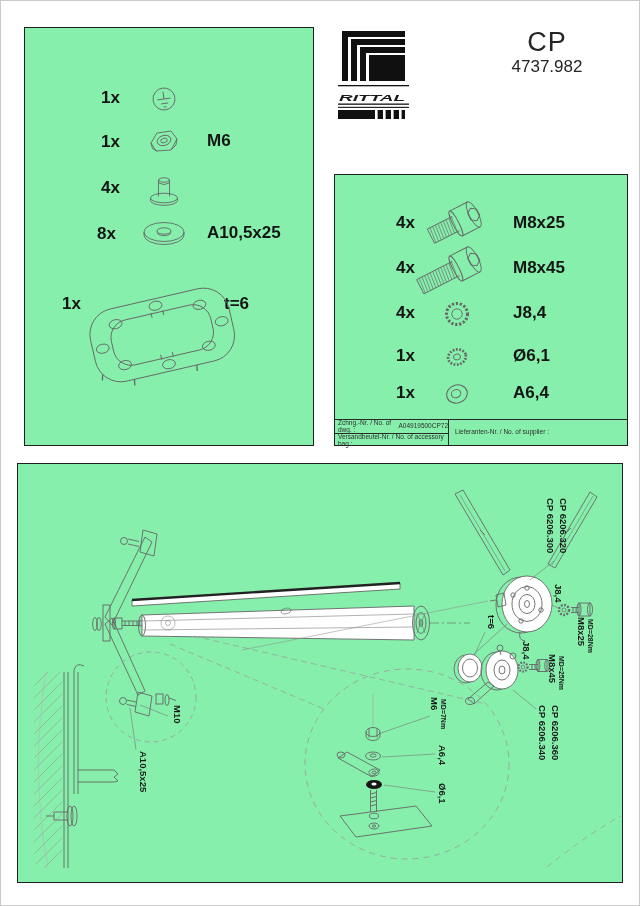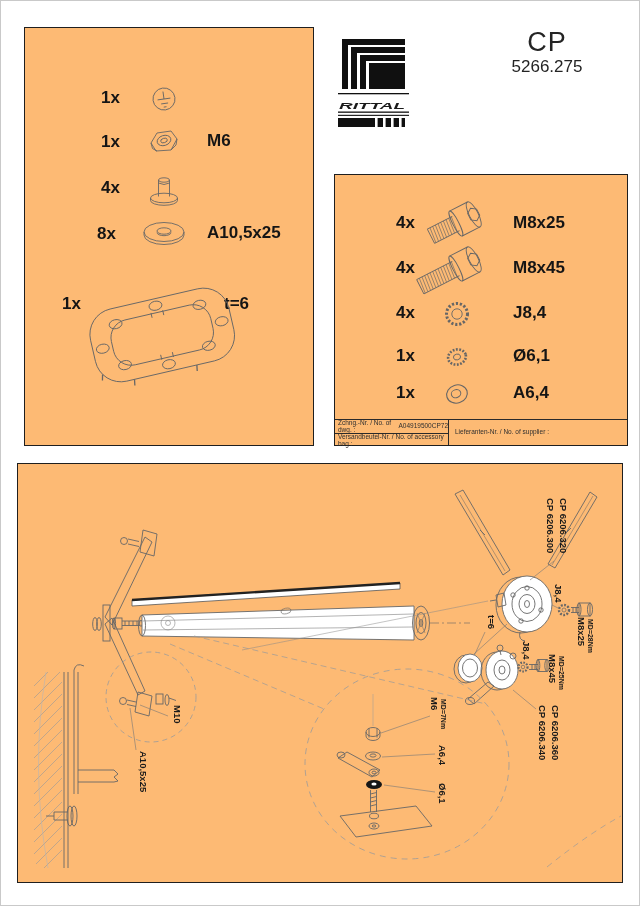--- a/index.html
+++ b/index.html
@@ -1,29 +1,29 @@
 <!DOCTYPE html>
 <html><head>
 <meta charset="utf-8">
 <style>
   html,body{margin:0;padding:0;background:#e8e8e8;}
   .page{position:relative;width:640px;height:906px;background:#fff;border:1px solid #c9c9c9;
         font-family:"Liberation Sans",sans-serif;color:#111;overflow:hidden;box-sizing:border-box;}
-  .box{position:absolute;border:1.6px solid #1f1f1f;background:#fdba74;box-sizing:border-box;}
+  .box{position:absolute;border:1.6px solid #1f1f1f;background:#86efac;box-sizing:border-box;}
   #kit-box{left:23px;top:26px;width:290px;height:419px;}
   #screw-box{left:333px;top:173px;width:294px;height:272px;}
   #asm-box{left:16px;top:462px;width:606px;height:420px;}
   .qty{position:absolute;font-size:17px;font-weight:700;text-align:right;width:44px;color:#151515;}
   .plabel{position:absolute;font-size:17px;font-weight:700;color:#151515;white-space:nowrap;}
   .icn{position:absolute;}
   
   #cp-head{position:absolute;left:470px;top:28px;width:152px;text-align:center;color:#242424;}
   #cp-series{font-size:27px;font-weight:400;letter-spacing:1px;line-height:27px;}
   #cp-model{font-size:17px;font-weight:400;margin-top:1px;}
-  #logo{position:absolute;left:337px;top:35px;width:71px;height:92px;}
+  #logo{position:absolute;left:337px;top:27px;width:71px;height:92px;}
   
   .tb{position:absolute;left:0;right:0;bottom:0;height:25px;border-top:1px solid #2a2a2a;display:flex;
       font-size:6.5px;color:#2f2f2f;line-height:1;}
   .tb-left{width:113px;border-right:1px solid #2a2a2a;display:flex;flex-direction:column;}
   .tb-row{flex:1;display:flex;align-items:center;padding-left:3px;}
   .tb-row:first-child{border-bottom:1px solid #2a2a2a;}
   .tb-right{flex:1;display:flex;align-items:center;padding-left:6px;}
   .tb b{font-weight:400;margin-left:3px;}
   svg{display:block;}
   svg text{font-family:"Liberation Sans",sans-serif;fill:#1a1a1a;font-weight:700;font-size:9.5px;}
@@ -54,21 +54,21 @@
         <rect x="37" y="82" width="2.6" height="9"></rect>
           <rect x="45" y="82" width="2.6" height="9"></rect>
         <rect x="53" y="82" width="2.6" height="9"></rect>
           <rect x="61" y="82" width="2.6" height="9"></rect>
       </g>
       <text x="1" y="73" font-size="15.5" font-style="italic" textLength="66" lengthAdjust="spacingAndGlyphs">RITTAL</text>
     </svg>
   </div>
   <div id="cp-head">
     <div id="cp-series">CP</div>
-    <div id="cp-model">5266.275</div>
+    <div id="cp-model">4737.982</div>
   </div>
 
   <div id="kit-box" class="box">
     <span class="qty" style="left:51px;top:60px">1x</span>
     <span class="qty" style="left:51px;top:104px">1x</span>
     <span class="qty" style="left:51px;top:150px">4x</span>
     <span class="qty" style="left:47px;top:196px">8x</span>
     <span class="qty" style="left:12px;top:266px">1x</span>
 
     <span class="plabel" style="left:182px;top:103px">M6</span>

